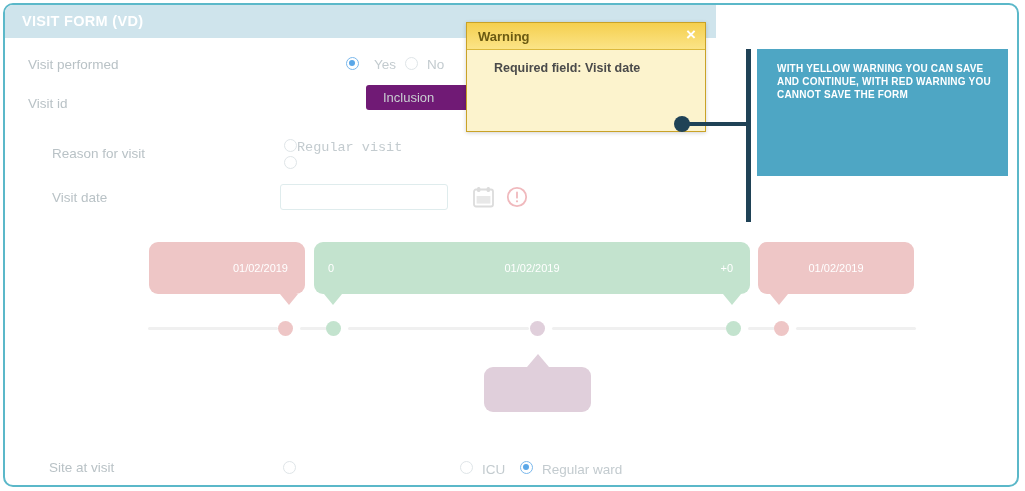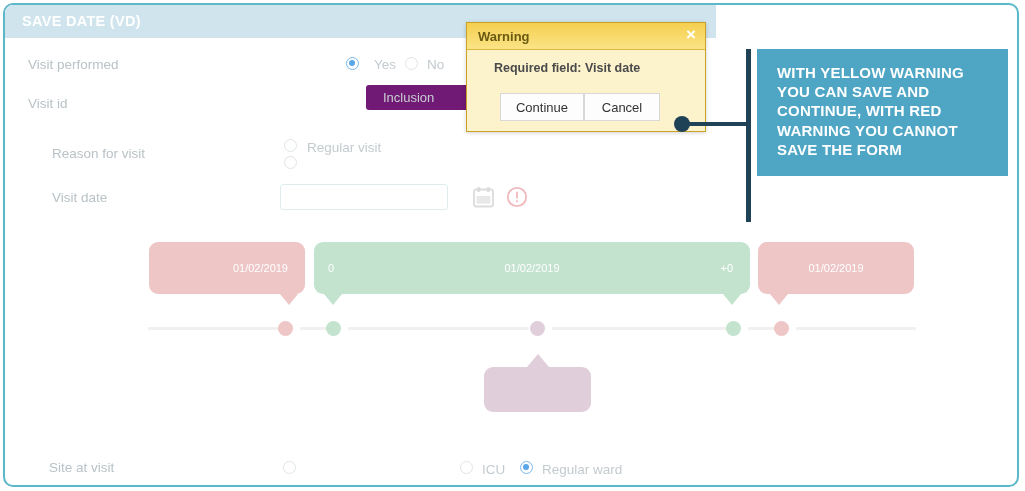--- a/index.html
+++ b/index.html
@@ -74,51 +74,51 @@
   .dlg-btn{position:absolute;top:70px;height:28px;background:#fdfdfd;
     border:1px solid #d8d8d8;box-sizing:border-box;color:#333;font-size:13px;
     display:flex;align-items:center;justify-content:center;cursor:pointer;}
   #btn-continue{left:33px;width:84px;}
   #btn-cancel{left:117px;width:76px;}
 
   
   #callout-box{position:absolute;left:757px;top:49px;width:251px;height:127px;
     background:#4ea6c4;}
   #callout-text{position:absolute;left:20px;top:14px;width:215px;color:#ffffff;
-    font-size:15px;font-weight:bold;line-height:1.28;letter-spacing:.2px;}
+    font-size:10px;font-weight:bold;line-height:1.28;letter-spacing:.2px;}
   #callout-vbar{position:absolute;left:746px;top:49px;width:5px;height:173px;
     background:#1f4256;}
   #callout-hline{position:absolute;left:684px;top:122px;width:64px;height:4px;
     background:#1f4256;}
   #callout-dot{position:absolute;left:674px;top:116px;width:16px;height:16px;
     border-radius:50%;background:#1f4256;}
 </style>
 </head>
 <body>
 
 <div id="form-card">
 
   <div id="form-header">
-    <div id="form-header-title">SAVE DATE (VD)</div>
+    <div id="form-header-title">VISIT FORM (VD)</div>
   </div>
 
   <div class="field-label" style="left:23px;top:52px;">Visit performed</div>
   <div class="radio sel" style="left:341px;top:52px;"></div>
   <div class="radio-label" style="left:363px;top:52px;margin-left:6px;">Yes</div>
   <div class="radio" style="left:400px;top:52px;"></div>
   <div class="radio-label" style="left:422px;top:52px;text-align:right;">No</div>
 
   <div class="field-label" style="left:23px;top:91px;">Visit id</div>
   <div id="visit-id-input">
     <div id="visit-id-value">Inclusion</div>
   </div>
 
   <div class="field-label" style="left:47px;top:141px;">Reason for visit</div>
   <div class="radio" style="left:279px;top:134px;"></div>
-  <div class="radio-label" style="left:302px;top:135px;">Regular visit</div>
+  <div class="radio-label" style="left:292px;top:135px;font-family:Liberation Mono, monospace;">Regular visit</div>
   <div class="radio" style="left:279px;top:151px;"></div>
 
   <div class="field-label" style="left:47px;top:185px;">Visit date</div>
   <div id="visit-date-input"></div>
 
   <div id="calendar-icon">
     <svg width="23" height="22" viewBox="0 0 23 22">
       <rect x="2" y="3.5" width="19" height="17" rx="2" fill="none" stroke="#dcdcdc" stroke-width="1.8"></rect>
       <rect x="5" y="1" width="3.4" height="5" rx="1.5" fill="#dcdcdc"></rect>
       <rect x="14.6" y="1" width="3.4" height="5" rx="1.5" fill="#dcdcdc"></rect>
@@ -178,22 +178,20 @@
   <div class="radio sel" style="left:515px;top:456px;"></div>
   <div class="radio-label" style="left:537px;top:457px;">Regular ward</div>
 </div>
 
 <div id="warning-dialog">
   <div id="warning-message">Required field: Visit date</div>
   <div id="warning-titlebar">
     <div id="warning-title">Warning</div>
     <div id="warning-close">×</div>
   </div>
-  <div class="dlg-btn" id="btn-continue">Continue</div>
-  <div class="dlg-btn" id="btn-cancel">Cancel</div>
 </div>
 
 <div id="callout-dot"></div>
 <div id="callout-hline"></div>
 <div id="callout-vbar"></div>
 <div id="callout-box">
   <div id="callout-text">WITH YELLOW WARNING YOU CAN SAVE AND CONTINUE, WITH RED WARNING YOU CANNOT SAVE THE FORM</div>
 </div>
 
 </body></html>

